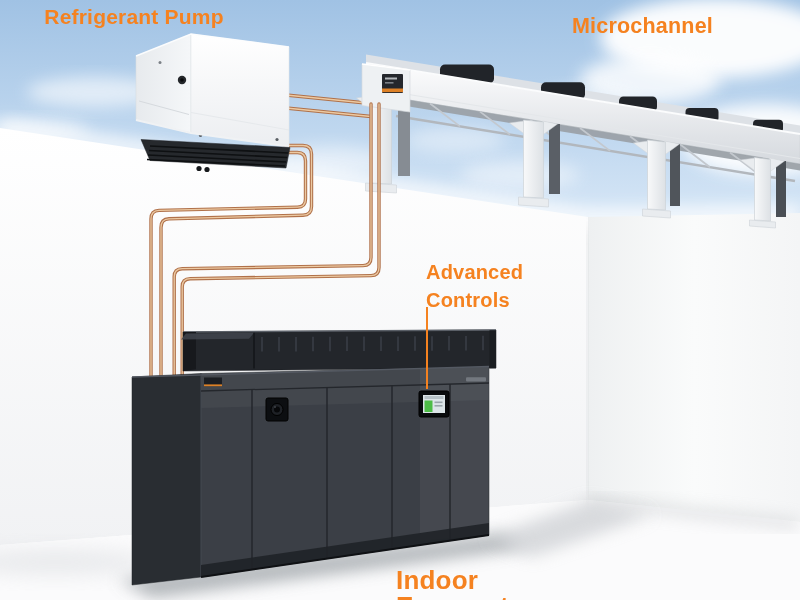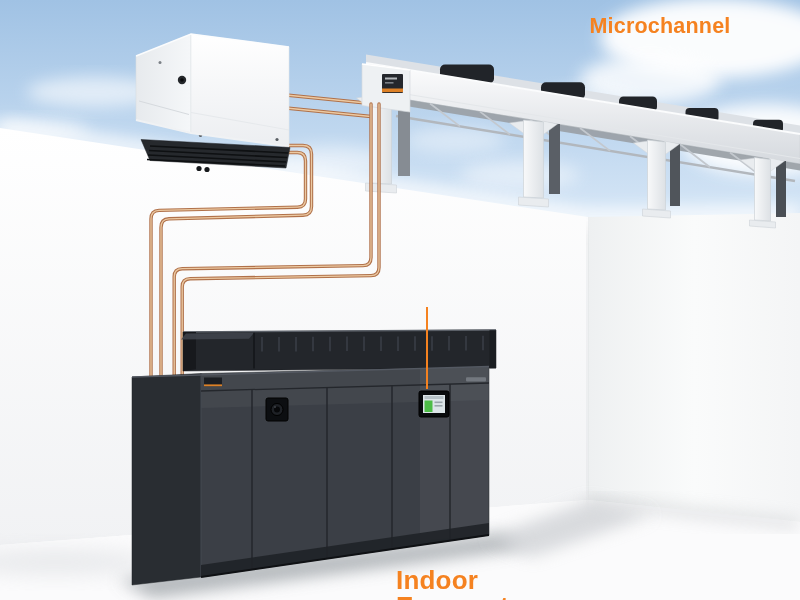--- a/index.html
+++ b/index.html
@@ -2,21 +2,21 @@
 <html style="--label-orange: #F58220; --pipe-copper-outer: #B0714A; --pipe-copper-inner: #ECC9A2; --sky-top: #A0C2E4; --sky-bottom: #E2EEFA; --wall-white: #F7F8F9; --condenser-white: #F2F4F6; --condenser-fan-dark: #212429; --evaporator-dark: #3B3F46; --evaporator-plenum-dark: #23262B; --display-screen-green: #4DBD47; --badge-orange: #DD8127;"><head>
 <meta charset="utf-8">
 <style>
   html,body{margin:0;padding:0;background:#ffffff;}
   #stage{position:relative;width:800px;height:600px;overflow:hidden;
          font-family:"Liberation Sans","DejaVu Sans",sans-serif;background:#fff;}
   #scene-svg{position:absolute;left:0;top:0;}
   .scene-label{position:absolute;color:var(--label-orange,#F58220);font-weight:700;
                letter-spacing:.2px;line-height:1;}
   .label-pump{left:36px;top:6px;width:196px;text-align:center;font-size:21px;}
-  .label-condenser{left:572px;top:11px;width:176px;text-align:center;font-size:21.5px;line-height:31px;}
+  .label-condenser{left:572px;top:11px;width:176px;font-size:21.5px;line-height:31px;}
   .label-controls{left:426px;top:258px;font-size:20px;line-height:28px;text-align:left;}
   .label-evap{left:396px;top:567px;width:204px;font-size:26px;}
   .pipe-outer{fill:none;stroke:var(--pipe-copper-outer,#B0714A);stroke-width:3.4;stroke-linecap:round;stroke-linejoin:round;}
   .pipe-inner{fill:none;stroke:var(--pipe-copper-inner,#ECC9A2);stroke-width:1.3;stroke-linecap:round;stroke-linejoin:round;}
   .fan{fill:var(--condenser-fan-dark,#212429);}
   .front-leg{fill:url(#legGrad);stroke:#cdd2d7;stroke-width:.7;}
   .gusset{fill:#e9ecef;stroke:#d2d6da;stroke-width:.5;}
   .foot{fill:#e9ecef;stroke:#ccd1d6;stroke-width:.6;}
 </style>
 </head>
@@ -222,17 +222,22 @@
       <rect x="424.5" y="400.5" width="8" height="11.5" style="fill:var(--display-screen-green,#4DBD47)"></rect>
       <rect x="434.5" y="401.5" width="8" height="1.6" fill="#9aa6ab"></rect>
       <rect x="434.5" y="405" width="8" height="1.6" fill="#9aa6ab"></rect>
     </g>
     <rect x="466" y="377.3" width="20" height="4.2" rx="1" fill="#9aa0a7" opacity=".5"></rect>
   </g>
 
   <path d="M427,307 L427,389" style="stroke:var(--label-orange,#F58220)" stroke-width="2" fill="none"></path>
 </svg>
 
+  <div class="scene-label label-pump">Refrigerant Pump</div>
   <div class="scene-label label-condenser">
     <div>Microchannel</div>
   </div>
+  <div class="scene-label label-controls">
+    <div>Advanced</div>
+    <div>Controls</div>
+  </div>
   <div class="scene-label label-evap">Indoor Evaporator</div>
 </div>
 
 </body></html>

